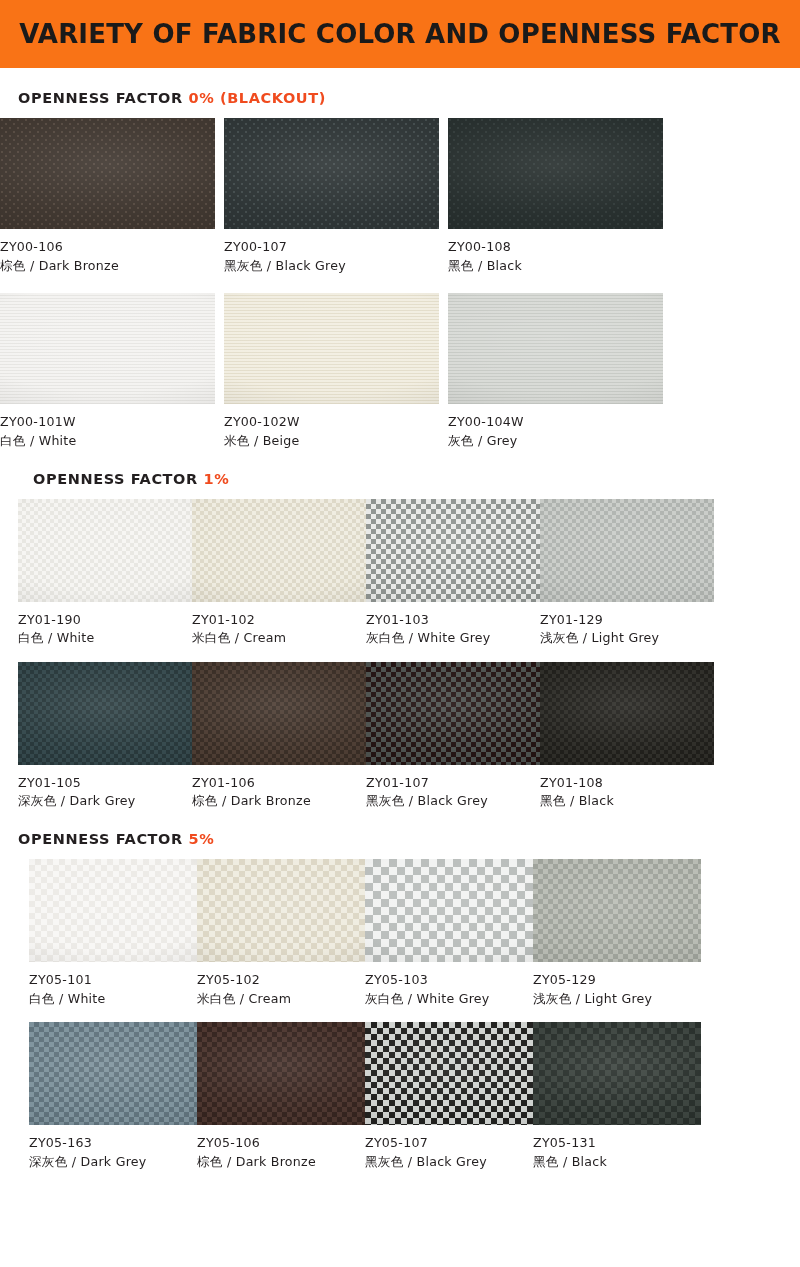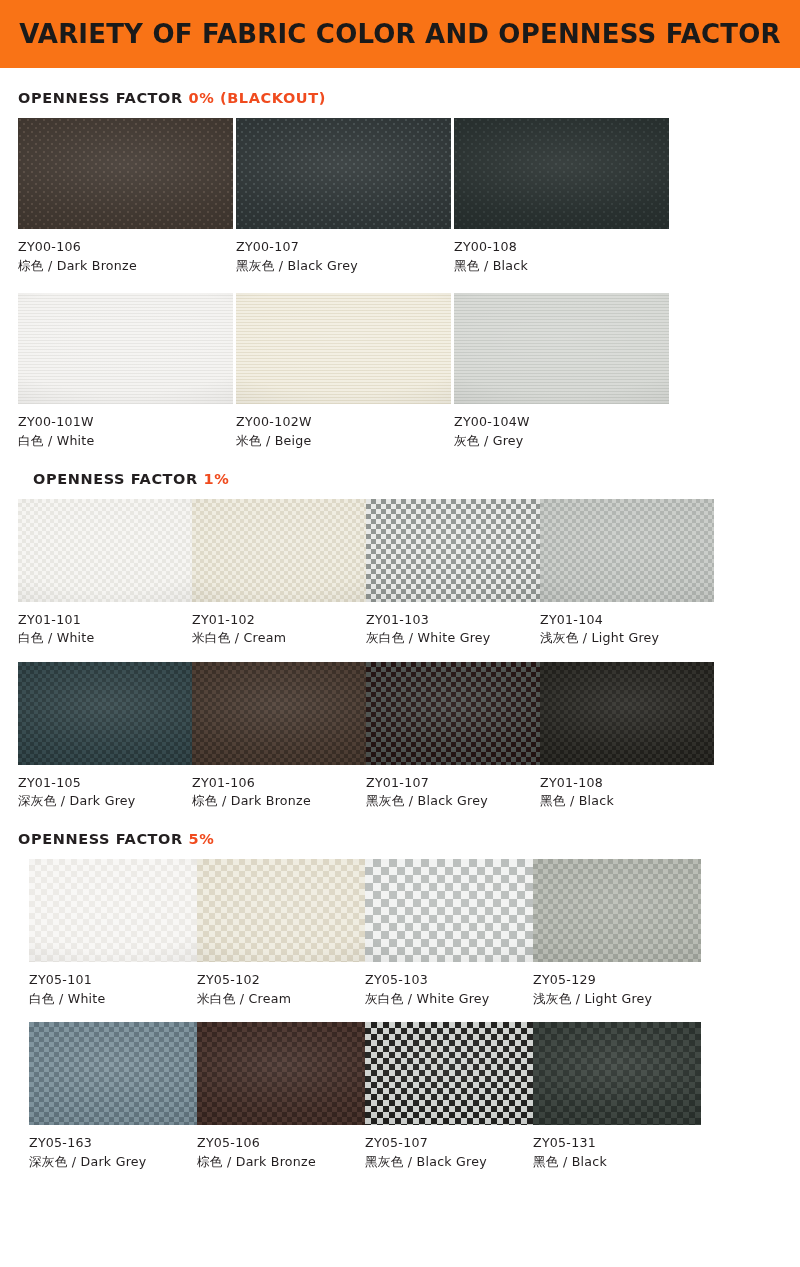--- a/index.html
+++ b/index.html
@@ -45,21 +45,21 @@
   .section-heading .pct { color: #f04b1e; }
 
   .sec0 .section-heading { padding: 22px 0 0 18px; }
   .sec1 .section-heading { padding: 20px 0 0 33px; }
   .sec5 .section-heading { padding: 20px 0 0 18px; }
 
   
   .grid { display: flex; }
 
   
-  .grid-3 { padding-left: 18px; }
+  .grid-3 { }
   .grid-3 .cell { width: 291px; }
   .grid-3 .sw   { width: 215px; height: 111px; }
 
   
   .grid-4a { padding-left: 18px; }
   .grid-4a .cell { width: 197px; }
   .grid-4a .sw   { width: 174px; height: 103px; }
 
   
   .grid-4b { padding-left: 29px; }
@@ -173,42 +173,42 @@
 
 <div class="section sec1">
   <div class="section-heading">
     <span>OPENNESS FACTOR </span><span class="pct" style="color: rgb(240, 75, 30);">1%</span>
   </div>
 
   <div class="grid grid-4a pad-top-1">
     <div class="cell">
       <div class="sw" style="background-color: rgb(246, 245, 242); background-image: repeating-conic-gradient(rgb(231, 230, 225) 0%, rgb(231, 230, 225) 25%, rgb(246, 245, 242) 0%, rgb(246, 245, 242) 50%), linear-gradient(rgb(246, 245, 242), rgb(246, 245, 242)); background-size: 8px 8px, 100% 100%;"></div>
       <div class="label">
-        <div class="code">ZY01-101</div>
+        <div class="code">ZY01-190</div>
         <div class="name">白色 / White</div>
       </div>
     </div>
     <div class="cell">
       <div class="sw" style="background-color: rgb(239, 236, 224); background-image: repeating-conic-gradient(rgb(221, 216, 199) 0%, rgb(221, 216, 199) 25%, rgb(239, 236, 224) 0%, rgb(239, 236, 224) 50%), linear-gradient(rgb(239, 236, 224), rgb(239, 236, 224)); background-size: 8px 8px, 100% 100%;"></div>
       <div class="label">
         <div class="code">ZY01-102</div>
         <div class="name">米白色 / Cream</div>
       </div>
     </div>
     <div class="cell">
       <div class="sw" style="background-color: rgb(233, 234, 232); background-image: repeating-conic-gradient(rgb(142, 147, 144) 0%, rgb(142, 147, 144) 25%, rgb(233, 234, 232) 0%, rgb(233, 234, 232) 50%), linear-gradient(rgb(233, 234, 232), rgb(233, 234, 232)); background-size: 10px 10px, 100% 100%;"></div>
       <div class="label">
         <div class="code">ZY01-103</div>
         <div class="name">灰白色 / White Grey</div>
       </div>
     </div>
     <div class="cell">
       <div class="sw" style="background-color: rgb(201, 204, 200); background-image: repeating-conic-gradient(rgb(174, 178, 174) 0%, rgb(174, 178, 174) 25%, rgb(201, 204, 200) 0%, rgb(201, 204, 200) 50%), linear-gradient(rgb(201, 204, 200), rgb(201, 204, 200)); background-size: 8px 8px, 100% 100%;"></div>
       <div class="label">
-        <div class="code">ZY01-104</div>
+        <div class="code">ZY01-129</div>
         <div class="name">浅灰色 / Light Grey</div>
       </div>
     </div>
   </div>
 
   <div class="row-gap-b"></div>
 
   <div class="grid grid-4a">
     <div class="cell">
       <div class="sw" style="background-color: rgb(51, 71, 75); background-image: repeating-conic-gradient(rgb(37, 53, 56) 0%, rgb(37, 53, 56) 25%, rgb(51, 71, 75) 0%, rgb(51, 71, 75) 50%), linear-gradient(rgb(51, 71, 75), rgb(51, 71, 75)); background-size: 8px 8px, 100% 100%;"></div>

